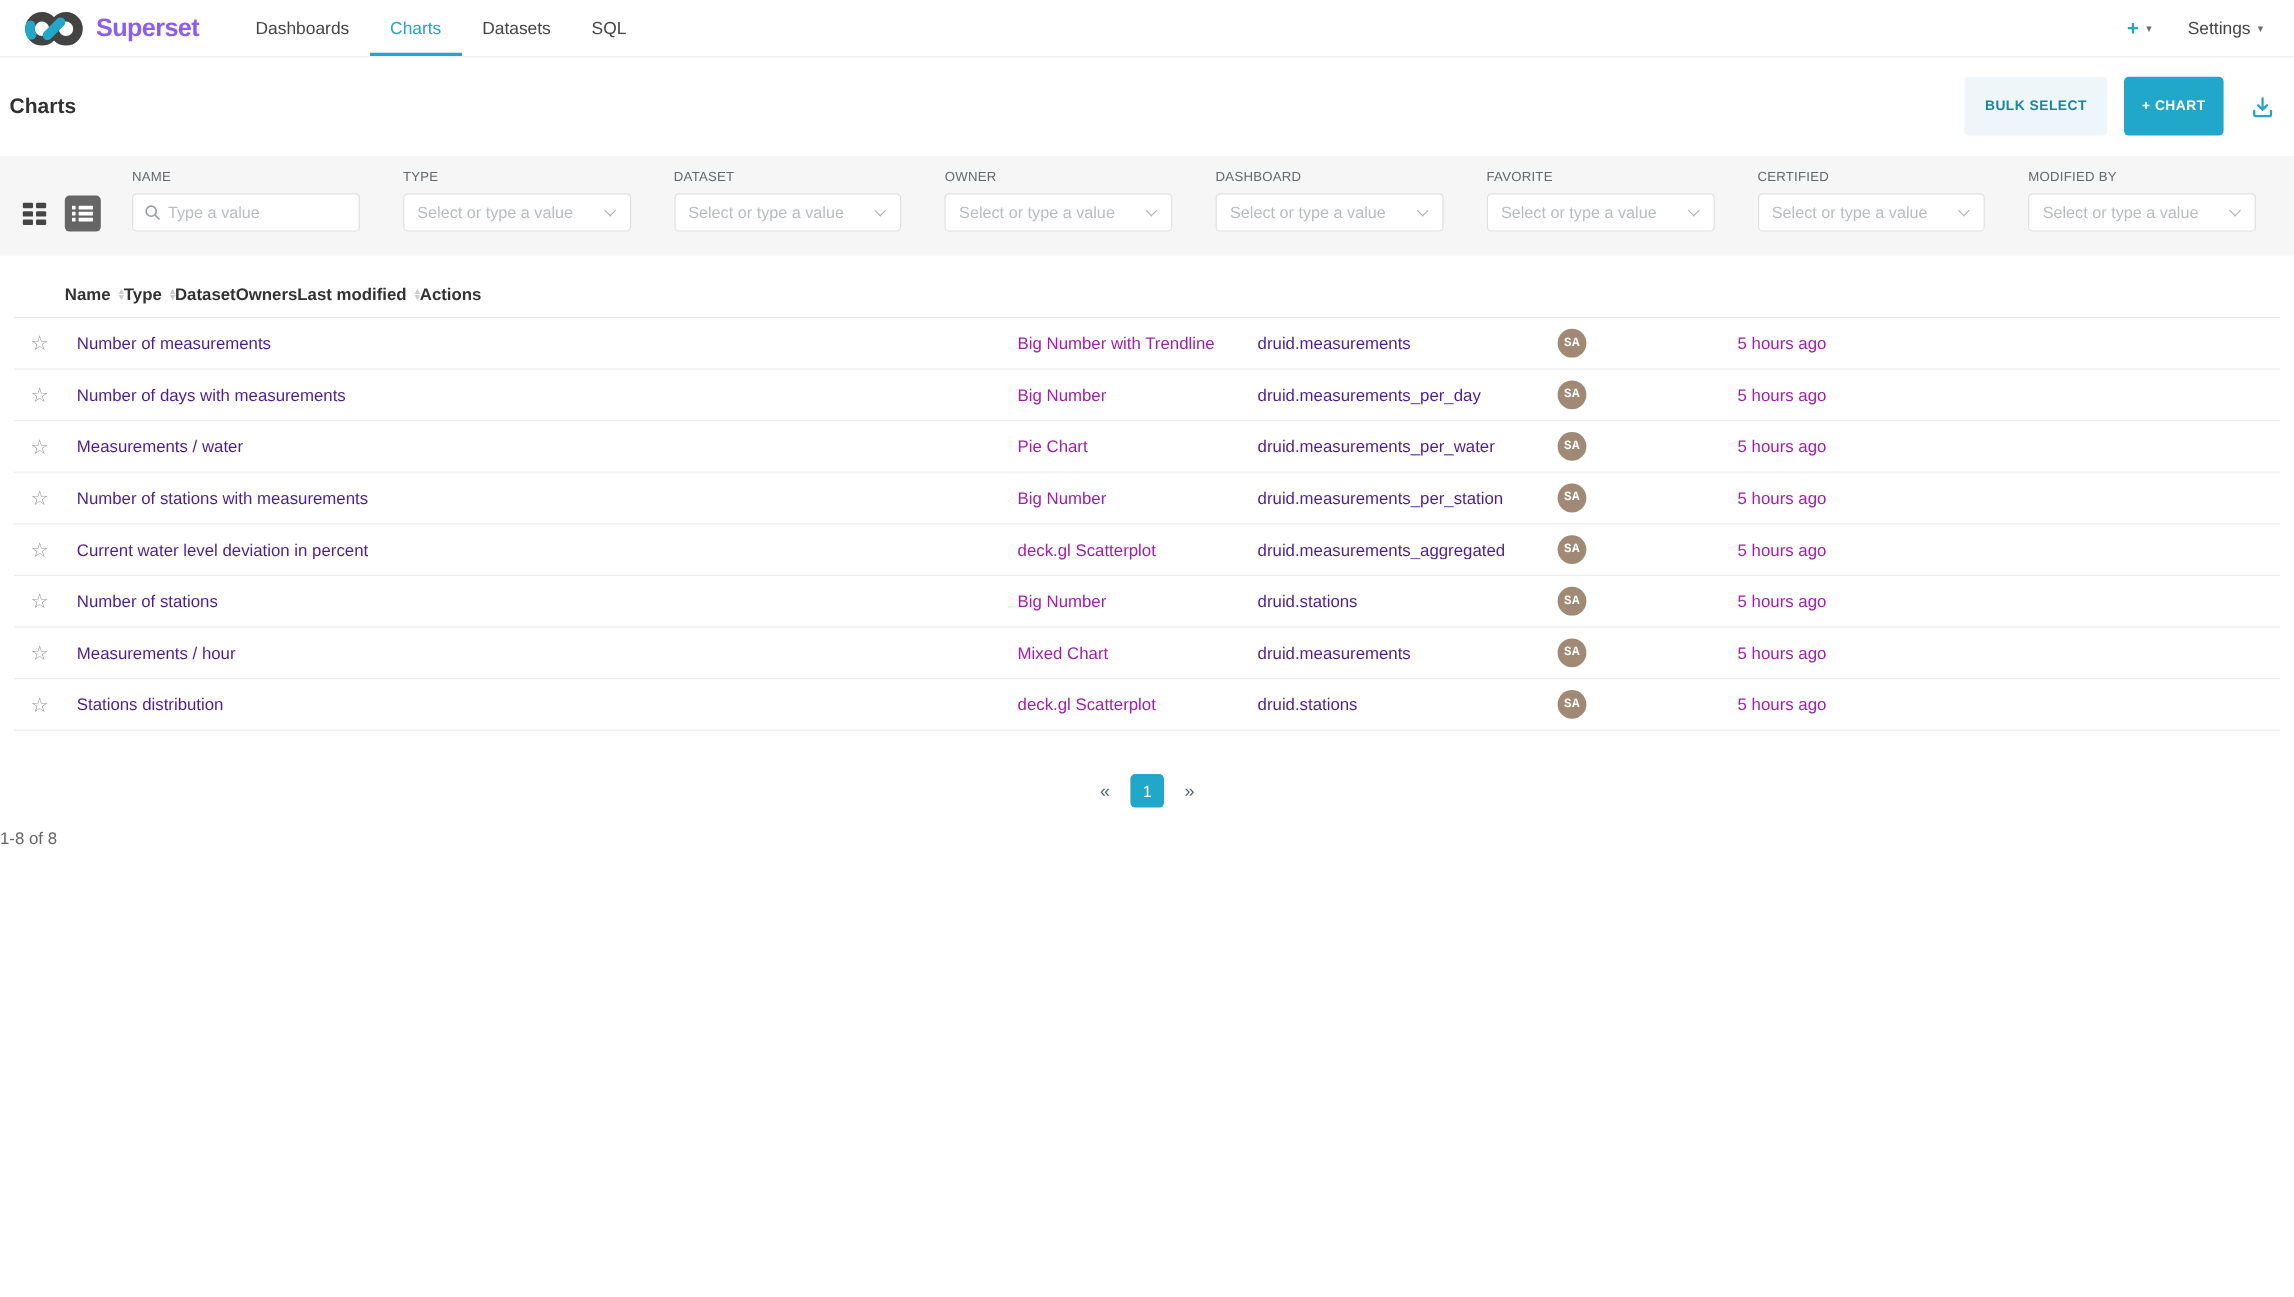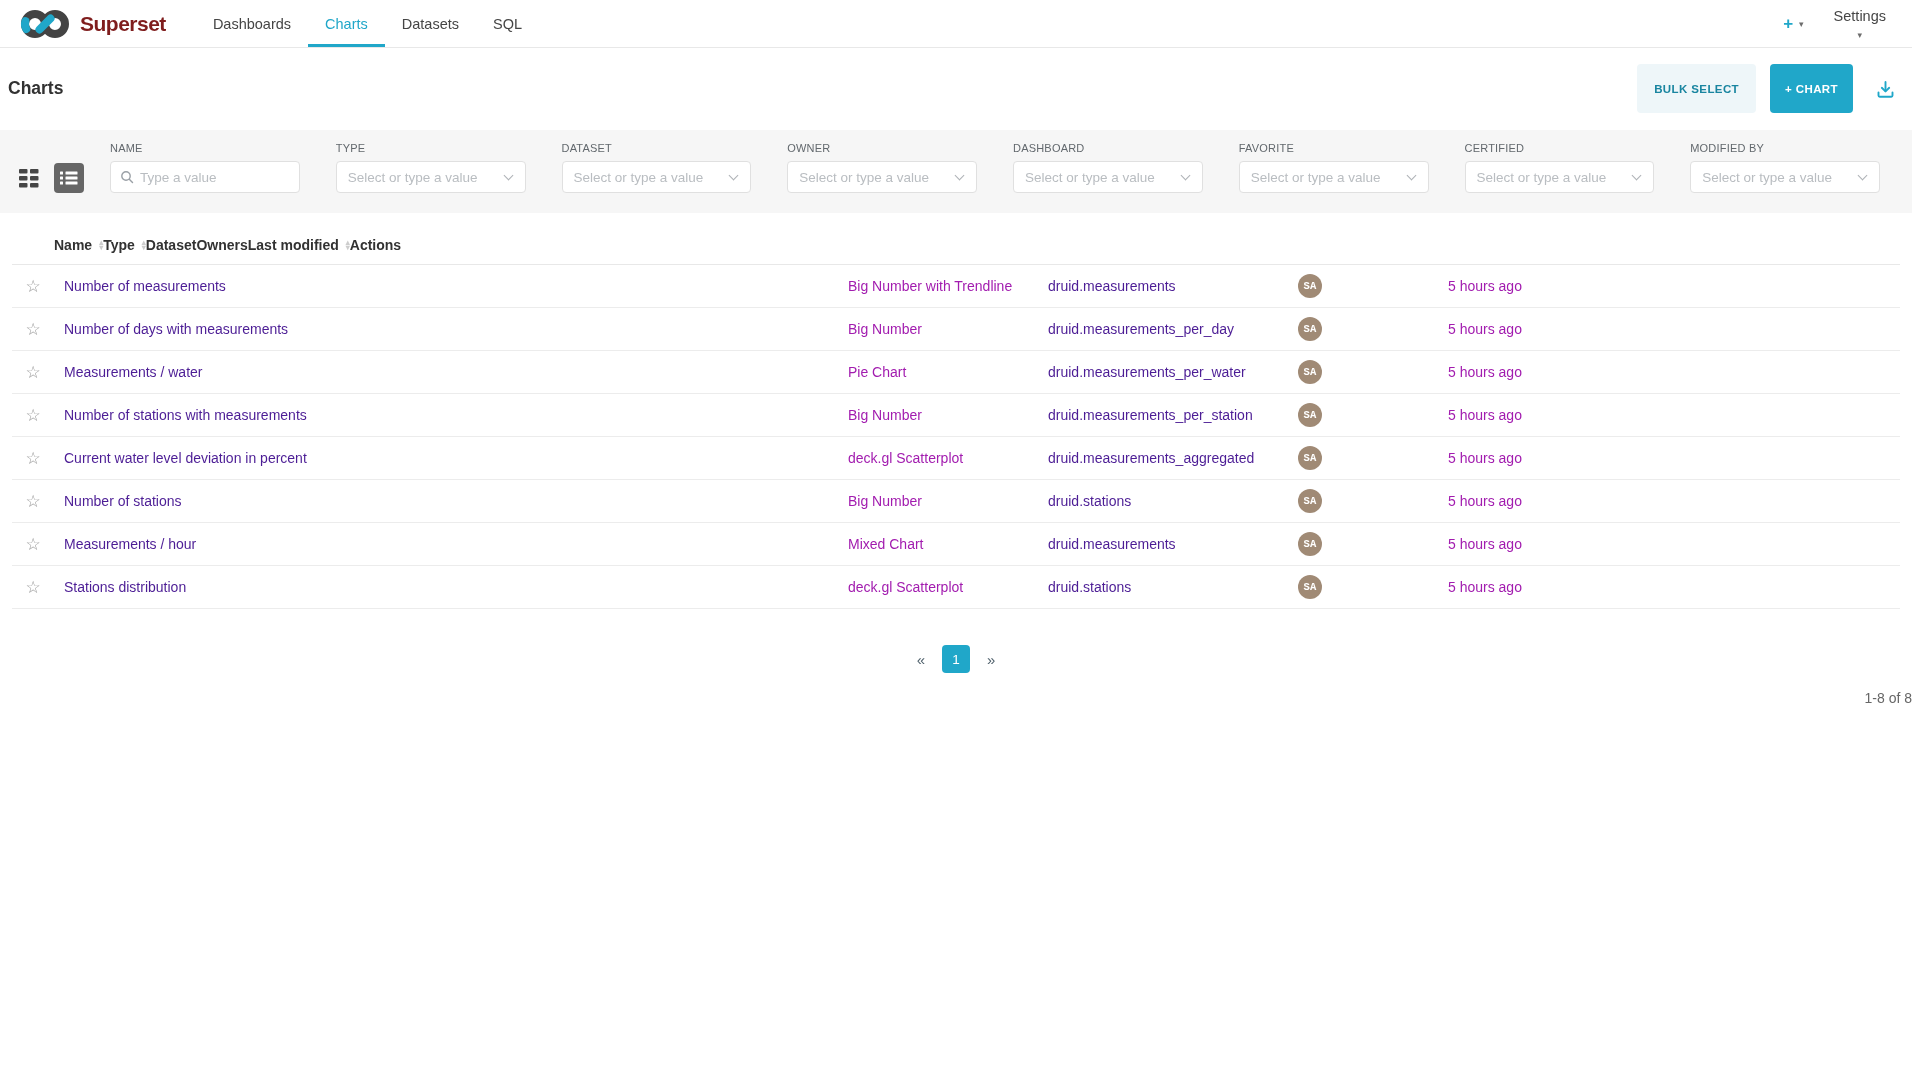--- a/index.html
+++ b/index.html
@@ -5,29 +5,29 @@
   * { box-sizing: border-box; }
   html,body { margin:0; padding:0; }
   body {
     width:1912px; height:1081px; overflow:hidden;
     font-family:"Liberation Sans", sans-serif;
     background:#fff; color:#323232;
   }
   
   .navbar { display:flex; align-items:stretch; height:48px; border-bottom:1px solid #e8e8e8; padding:0 26px 0 18px; background:#fff; }
   .brand { display:flex; align-items:center; gap:8px; margin-right:30px; cursor:pointer; }
-  .brand-text { font-size:21px; font-weight:700; color:#7f1d1d; letter-spacing:-0.5px; }
+  .brand-text { font-size:21px; font-weight:700; color:#8b5cf6; letter-spacing:-0.5px; }
   .nav-items { display:flex; }
   .nav-item { display:flex; align-items:center; gap:6px; padding:0 17px; font-size:14.5px; color:#454545; cursor:pointer; text-decoration:none; }
   .nav-item[data-active="true"] { color:#20a7c9; box-shadow:inset 0 -3px 0 #20a7c9; }
   .nav-caret { font-size:9px; color:#6d6d6d; }
   .nav-right { margin-left:auto; display:flex; align-items:center; gap:30px; }
   .plus-menu { display:flex; align-items:center; gap:6px; cursor:pointer; }
   .plus-glyph { color:#20a7c9; font-size:17px; font-weight:700; }
-  .settings-menu { display:flex; align-items:center; gap:6px; font-size:14.5px; color:#454545; cursor:pointer;flex-direction:column; }
+  .settings-menu { display:flex; align-items:center; gap:6px; font-size:14.5px; color:#454545; cursor:pointer; }
   
   .page-header { display:flex; align-items:center; padding:16px 16px 17px 8px; background:#fff; }
   .page-title { font-size:17.5px; font-weight:700; margin:0; color:#323232; }
   .header-actions { margin-left:auto; display:flex; align-items:center; gap:14px; }
   .btn { height:49px; border:none; border-radius:4px; font-weight:700; font-size:11.5px; letter-spacing:0.4px; cursor:pointer; font-family:inherit; }
   .btn-secondary { background:#eef6f9; color:#1985a0; padding:0 17px; }
   .btn-primary { background:#20a7c9; color:#fff; padding:12px 15px; }
   .export-btn { margin-left:8px; cursor:pointer; display:flex; align-items:center; }
   
   .filter-bar { background:#f6f6f6; display:flex; padding:12px 32px 20px 14px; }
@@ -60,21 +60,21 @@
   .c-actions { width:300px; flex:none; }
   .tbody .tr { height:43px; border-bottom:1px solid #ececec; font-size:14px; }
   .star { font-size:17px; color:#9a9a9a; cursor:pointer; line-height:1; }
   .link { color:#4c1d95; text-decoration:none; cursor:pointer; white-space:nowrap; overflow:hidden; text-overflow:ellipsis; display:block; }
   .c-type, .c-modified { color:#a21caf; }
   .avatar { width:24px; height:24px; border-radius:50%; background:#a08a75; color:#fff; font-size:10.5px; font-weight:700; display:flex; align-items:center; justify-content:center; letter-spacing:0.3px; cursor:default; }
   
   .pagination { display:flex; justify-content:center; align-items:center; margin-top:36px; }
   .page-arrow { font-size:15px; color:#51626d; padding:0 17px; cursor:pointer; }
   .page-num { min-width:28px; height:28px; background:#20a7c9; color:#fff; border-radius:4px; display:flex; align-items:center; justify-content:center; font-size:13.5px; cursor:pointer; }
-  .page-summary { text-align:right; margin-top:17px; font-size:14px; color:#666; }
+  .page-summary { text-align:left; margin-top:17px; font-size:14px; color:#666; }
 </style>
 </head>
 <body>
 
 <header class="navbar">
   <div class="brand">
     <svg width="54" height="30" viewBox="0 0 54 30">
       <g fill="none" stroke-linecap="round">
         <circle cx="17" cy="15" r="10" stroke="#434343" stroke-width="8"></circle>
         <circle cx="37" cy="15" r="10" stroke="#434343" stroke-width="8"></circle>

